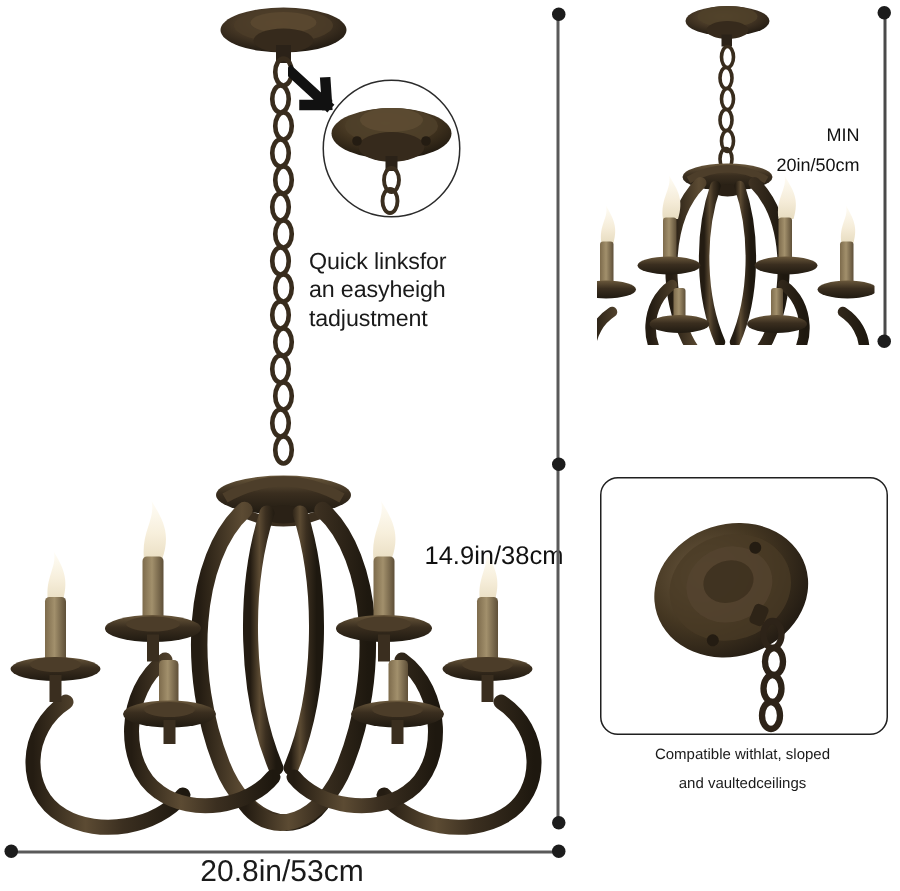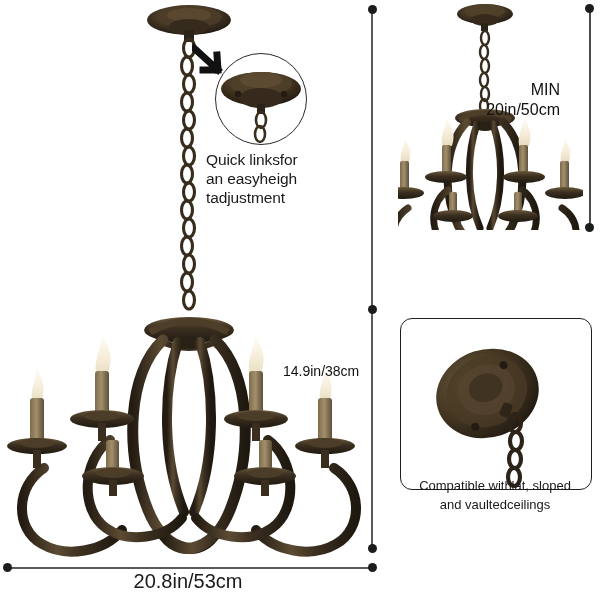--- a/index.html
+++ b/index.html
@@ -13,21 +13,21 @@
   }
   #page {
     position: relative;
     width: 600px;
     height: 594px;
     background: #ffffff;
     overflow: hidden;
   }
 
   
-  .abs { position: absolute; }
+  .abs { position: absolute; margin-top: 15px; }
   .txt {
     color: #1a1a1a;
     font-size: 15.5px;
     line-height: 19px;
     letter-spacing: -0.1px;
     white-space: pre-line;
   }
   .dim-line-v {
     position: absolute;
     width: 2px;
@@ -78,21 +78,21 @@
     position: absolute;
     text-align: right;
     color: #111;
     font-size: 16px;
     line-height: 20px;
   }
   .label-left {
     position: absolute;
     text-align: left;
     color: #111;
-    font-size: 14px;
+    font-size: 17px;
     line-height: 20px;
   }
 </style>
 </head>
 <body>
 
 <div id="page">
 
   <svg class="art" style="left:0px; top:0px;" width="380" height="594" viewBox="0 0 380 594">
     <defs>
@@ -351,21 +351,21 @@
       <path d="M121 146 C119 132 127 126 125 117 C131 127 135 133 131 146 Z" fill="url(#flameG3)"></path>
       <rect x="121" y="145" width="9" height="30" rx="2" fill="url(#candleG3)"></rect>
       <ellipse cx="126" cy="177" rx="21" ry="6" fill="url(#mgv3)"></ellipse>
 
       <path d="M163 162 C161 150 168 145 166 137 C171 146 174 151 171 162 Z" fill="url(#flameG3)"></path>
       <rect x="162" y="161" width="9" height="30" rx="2" fill="url(#candleG3)"></rect>
       <ellipse cx="167" cy="193" rx="20" ry="6" fill="url(#mgv3)"></ellipse>
     </g>
   </svg>
 
-  <div class="label-right" style="left:428px; top:80px; width:132px; white-space:pre-line; font-size:16px; line-height:20px;">MIN
+  <div class="label-right" style="left:441px; top:80px; width:132px; white-space:pre-line; font-size:12px; line-height:20px;">MIN
 20in/50cm</div>
 
   <div class="dim-line-v" style="left:589px; top:10px; height:218px; width:1.6px; background:#4a4a4a;"></div>
   <div class="dot" style="left:585px; top:4px;"></div>
   <div class="dot" style="left:585px; top:223px;"></div>
 
   <div class="info-box" style="left:400px; top:318px; width:190px; height:170px;">
     <svg width="190" height="170" viewBox="0 0 190 170">
       <defs>
         <radialGradient id="cg4" cx="38%" cy="32%" r="78%">
@@ -385,16 +385,16 @@
       <rect x="100" y="84" width="10" height="14" rx="3" fill="#2e2417" transform="rotate(22 105 91)"></rect>
       <g stroke="#2d2318" stroke-width="4.2" fill="none">
         <ellipse cx="114" cy="104" rx="6" ry="9"></ellipse>
         <ellipse cx="115" cy="122" rx="6" ry="9"></ellipse>
         <ellipse cx="114" cy="140" rx="6" ry="9"></ellipse>
         <ellipse cx="113" cy="158" rx="6" ry="9"></ellipse>
       </g>
     </svg>
   </div>
 
-  <div class="caption-center" style="left:392px; top:476px; width:206px; white-space:pre-line; font-size:13px;">Compatible withlat, sloped
+  <div class="caption-center" style="left:392px; top:494px; width:206px; white-space:pre-line; font-size:10px;">Compatible withlat, sloped
 and vaultedceilings</div>
 
 </div>
 
 </body></html>

